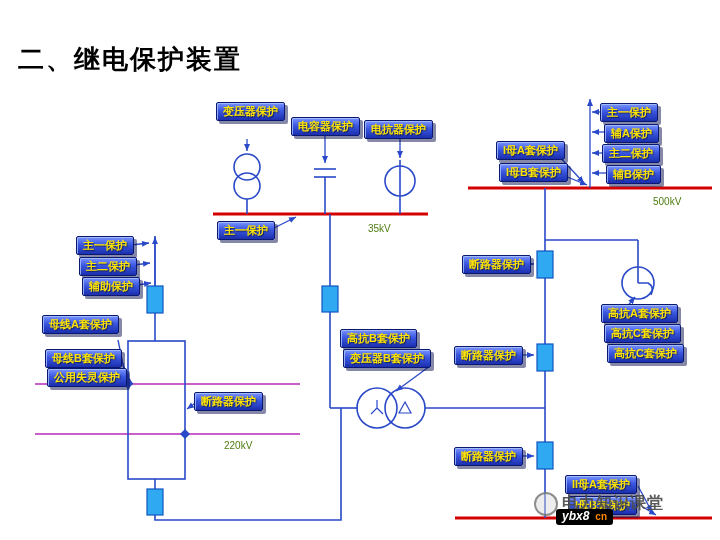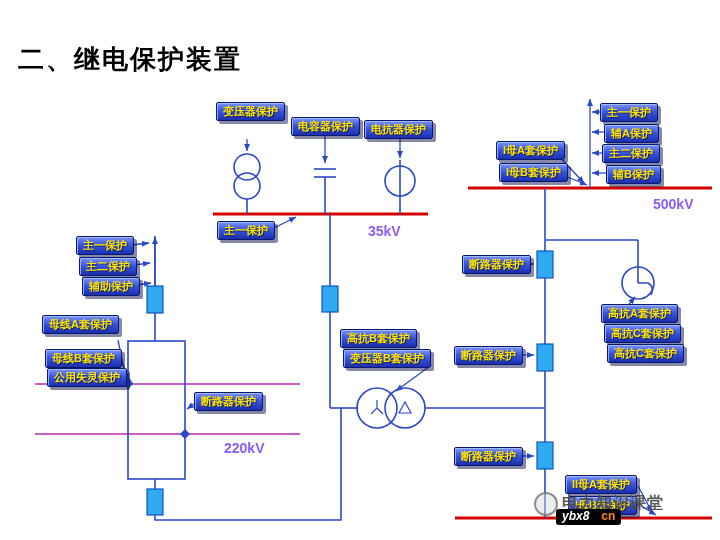--- a/index.html
+++ b/index.html
@@ -8,27 +8,27 @@
   .title{position:absolute;left:18px;top:42px;font-size:26px;font-weight:800;color:#000;letter-spacing:2px}
   svg.circuit{position:absolute;left:0;top:0}
   .pbox{
     position:absolute;
     background:linear-gradient(180deg,#7b93ff 0%,#3a57e0 45%,#1b2fae 100%);
     border:1px solid #0a1870;border-radius:2px;
     box-shadow:3px 3px 0 rgba(12,18,80,.5), inset 1px 1px 0 rgba(170,195,255,.8);
     color:#ffe400;font-weight:bold;font-size:11px;line-height:1;
     padding:3px 6px;white-space:nowrap;text-shadow:1px 1px 1px rgba(0,0,0,.55);
   }
-  .vlabel{position:absolute;font-size:14px;font-weight:bold;color:#8b5cf6}
+  .vlabel{position:absolute;font-size:10px;font-weight:normal;color:#4d7c0f}
   .wm-logo{position:absolute;left:534px;top:492px;width:24px;height:24px;border-radius:50%;
     border:2px solid rgba(110,110,110,.75);background:rgba(215,215,215,.45)}
   .wm-site{position:absolute;left:562px;top:493px;font-size:16px;font-weight:800;color:rgba(75,75,75,.92);letter-spacing:1px}
   .wm-badge{position:absolute;left:556px;top:509px;background:#000;border-radius:3px;color:#fff;
     font-size:12px;font-weight:bold;font-style:italic;padding:1px 6px 2px 6px;line-height:1.1}
-  .wm-badge .suffix{color:#ff8800;font-size:12px;font-style:normal;margin-left:12px}
+  .wm-badge .suffix{color:#ff8800;font-size:10px;font-style:normal;margin-left:6px}
 </style>
 </head>
 <body>
 
 <div class="stage">
 
   <div class="title">二、继电保护装置</div>
 
   <svg class="circuit" width="720" height="540" viewBox="0 0 720 540">
     <defs>

